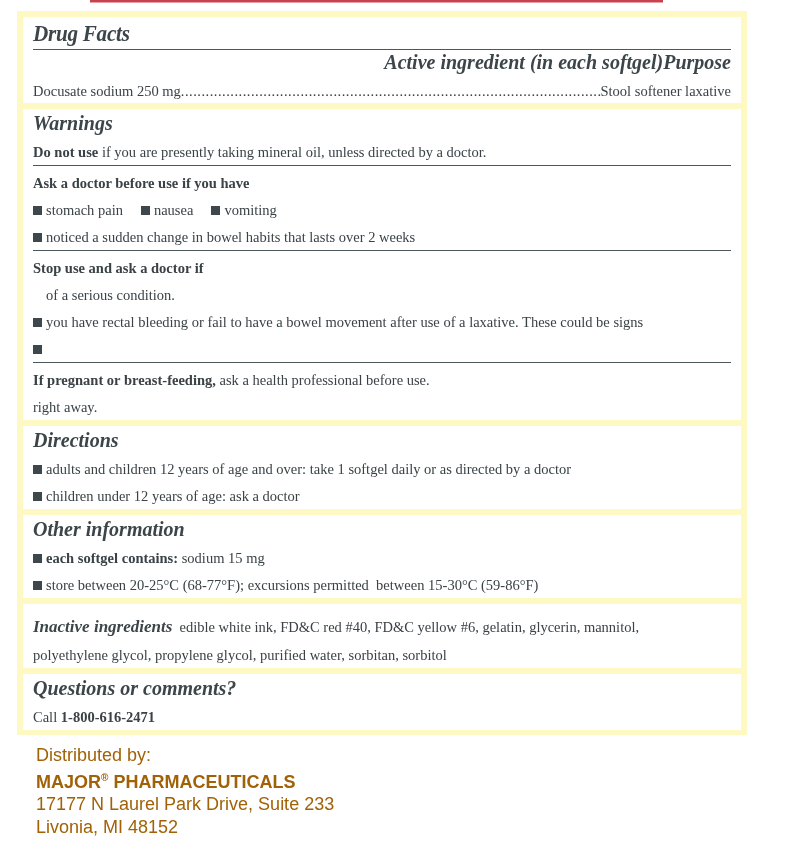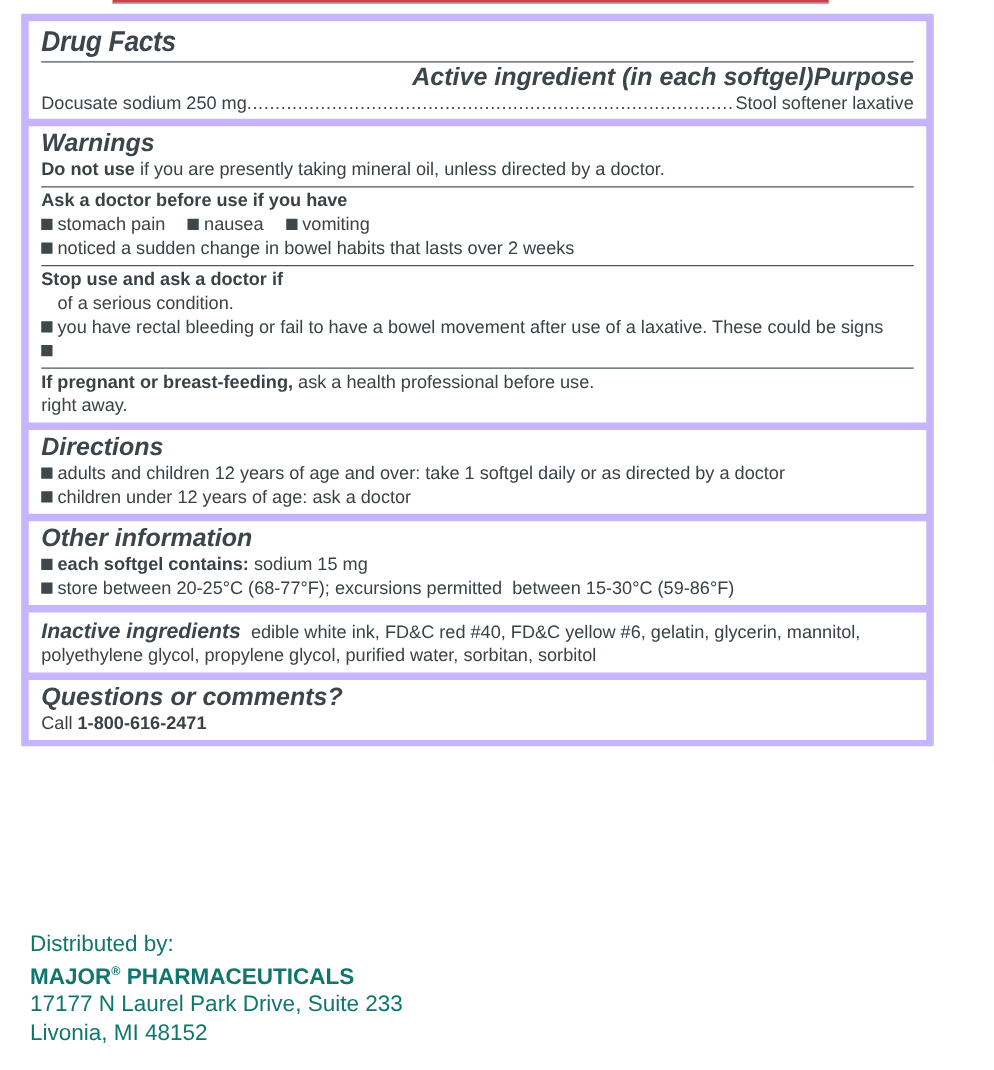--- a/index.html
+++ b/index.html
@@ -6,48 +6,48 @@
   body {
     width: 795px; height: 856px; position: relative; overflow: hidden;
     font-family: "Liberation Sans", sans-serif; color: #3a4246;
   }
   .red-line {
     position: absolute; left: 90px; top: 0; width: 573px; height: 2px;
     background: #c8424e; border-bottom: 1px solid #e7a0a6;
   }
   .panel {
     position: absolute; left: 17px; top: 11px; width: 730px;
-    background: #c4b5fd; padding: 6px 6px 5px 6px; box-sizing: border-box;
+    background: #fef9c3; padding: 6px 6px 5px 6px; box-sizing: border-box; font-family: Liberation Serif, serif;
   }
   .box {
     background: #ffffff; padding: 3px 10px 3px 10px; margin-bottom: 6px;
   }
   .box:last-child { margin-bottom: 0; }
   .h-title {
     font-weight: bold; font-style: italic; font-size: 23px; line-height: 27px;
     color: #3c4549; letter-spacing: -0.3px; transform: scaleX(0.92); transform-origin: left;
     display: inline-block; white-space: nowrap;
   }
   .rule { border-top: 1.5px solid #4d585c; margin: 2px 0 1px 0; }
   .row-between { display: flex; justify-content: flex-end; align-items: baseline; }
   .h-sub {
     font-weight: bold; font-style: italic; font-size: 20px; line-height: 23px; color: #3c4549;
     display: inline-block; white-space: nowrap;
   }
-  .txt { font-size: 14.5px; line-height: 19px; color: #3a4246; white-space: nowrap; }
+  .txt { font-size: 14.5px; line-height: 19px; color: #3a4246; white-space: nowrap; margin-top: 8px; }
   .active-line { display: flex; align-items: baseline; }
   .dots { flex: 1; overflow: hidden; white-space: nowrap; letter-spacing: 0.5px; }
   .dots::before { content: "......................................................................................................................................................................................................................"; }
   b { font-weight: bold; }
   .bullet { display: inline-block; width: 9px; height: 9px; background: #3e474b; margin-right: 4px; vertical-align: 0px; }
   .indent { padding-left: 13px; }
   .sp { display: inline-block; width: 18px; }
   .sub-rule { border-top: 1.5px solid #4d585c; margin: 3px 0 2px 0; }
   .inact-title { font-weight: bold; font-style: italic; font-size: 17px; line-height: 23px; color: #3c4549; }
-  .footer { position: absolute; left: 24px; top: 744px; font-size: 18px; line-height: 22.5px; color: #0f766e; }
+  .footer { position: absolute; left: 36px; top: 744px; font-size: 18px; line-height: 22.5px; color: #a16207; }
   .footer .brand { font-weight: bold; }
   .footer sup { font-size: 10px; vertical-align: 7px; }
 </style>
 </head>
 <body>
 
 <div class="red-line"></div>
 
 <div class="panel">
 

